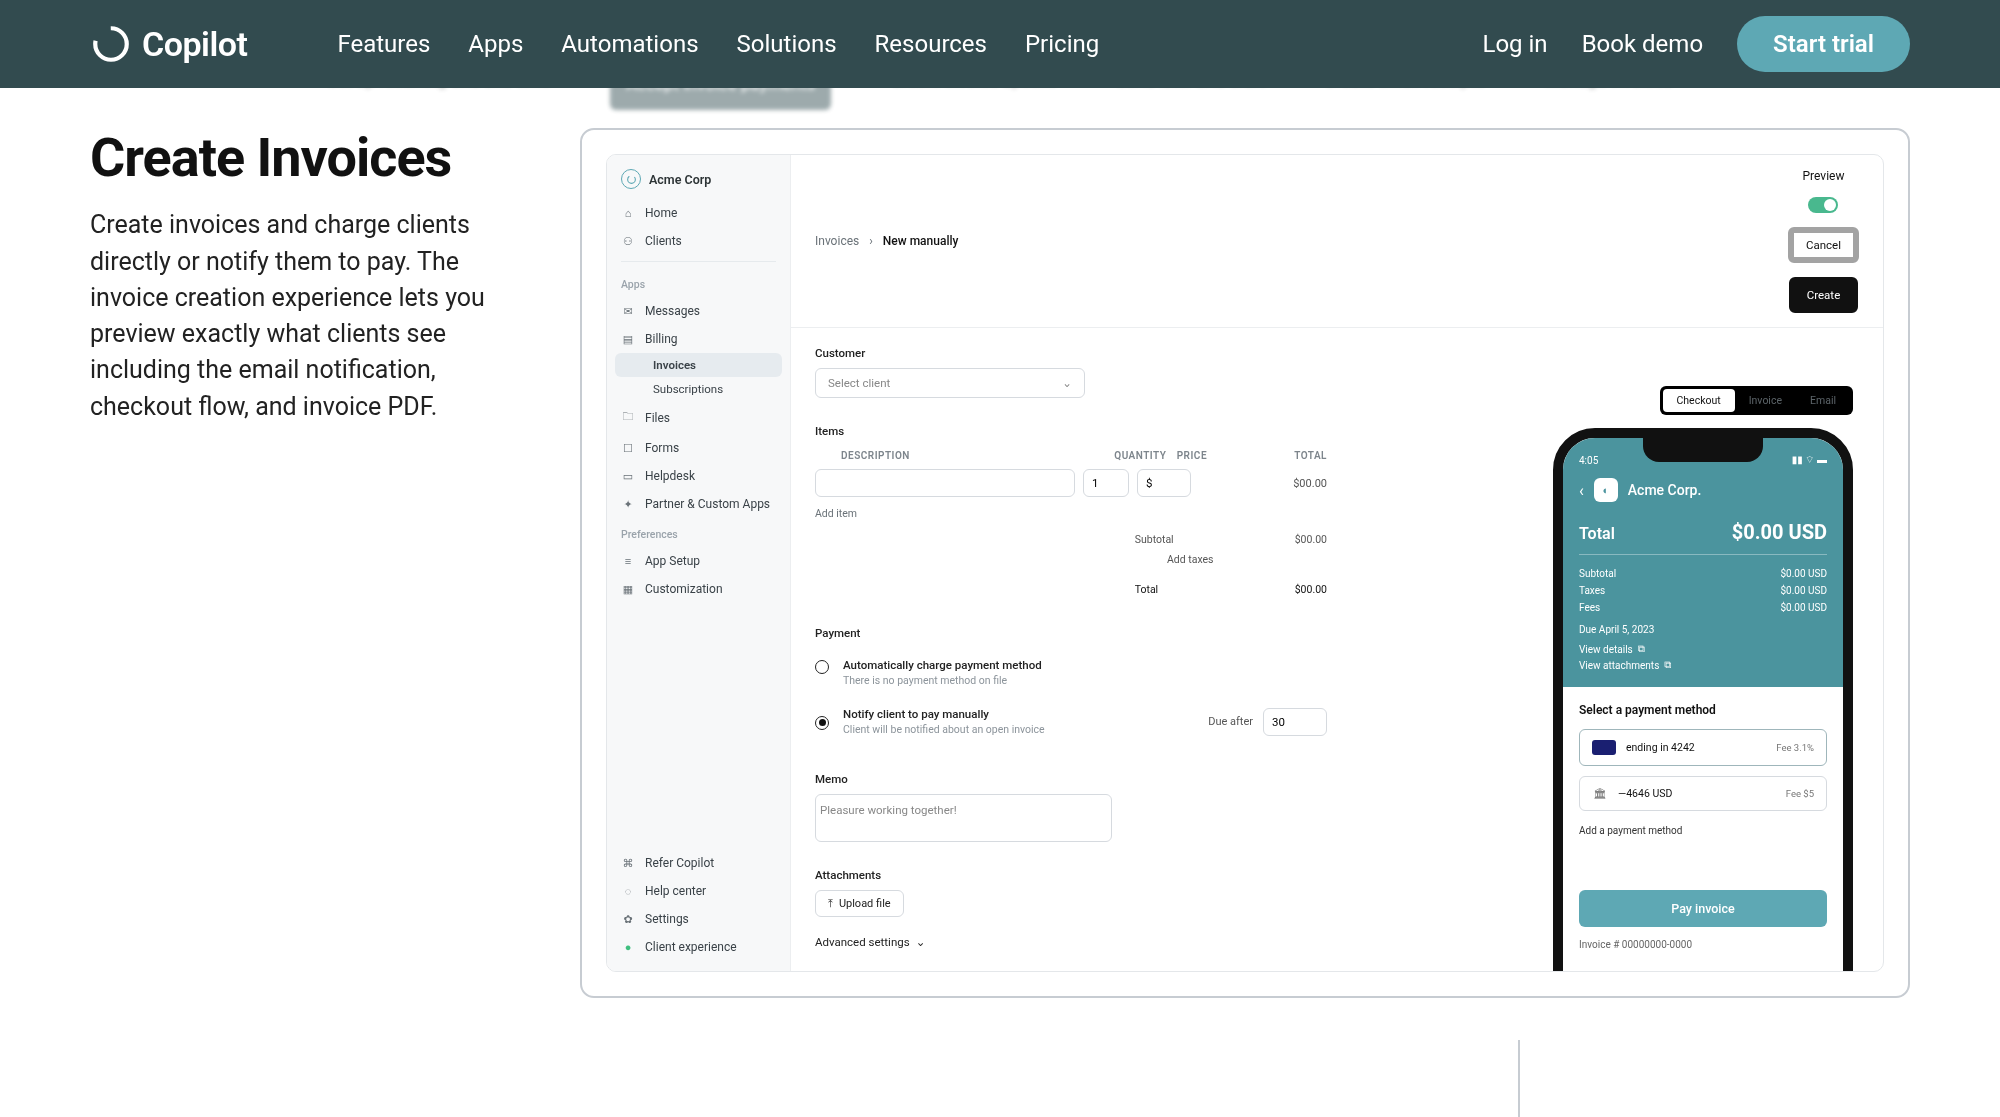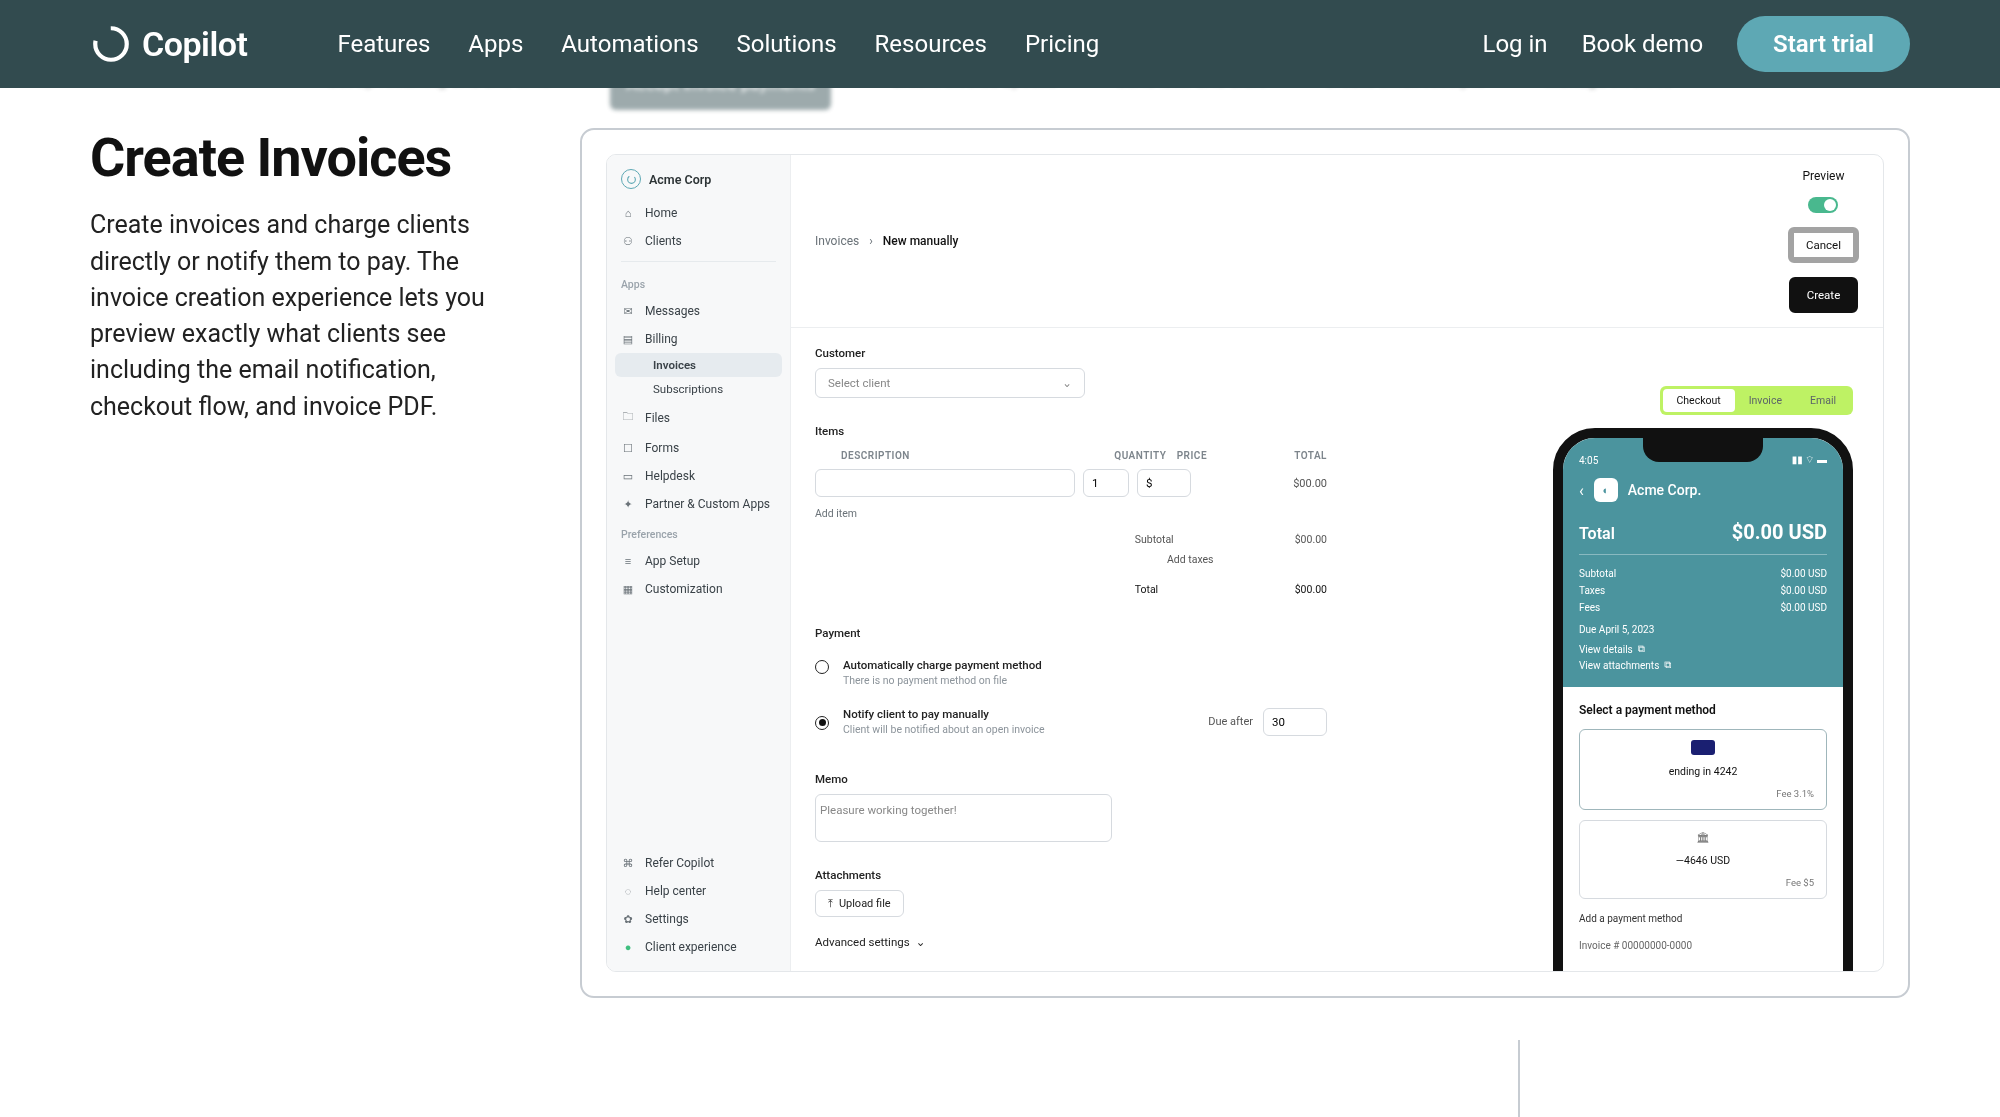--- a/index.html
+++ b/index.html
@@ -73,42 +73,42 @@
   .radio.filled:after { content:""; width:7px; height:7px; background:#111; border-radius:50%;}
   .radio-text .t1 { font-size:11.5px; font-weight:500;}
   .radio-text .t2 { font-size:10.5px; color:#8c949b; margin-top:2px;}
   .due-after { display:flex; align-items:center; gap:10px; font-size:11px; color:#555;}
   .textarea { border:1px solid #d6dadf; border-radius:6px; height:48px; width:297px; padding:8px 4px; font-size:11.5px; color:#888;}
   .upload { display:inline-flex; align-items:center; gap:6px; border:1px solid #d6dadf; border-radius:6px; padding:6px 12px; font-size:11px; cursor:pointer;}
   .adv { font-size:11.5px; color:#222; display:flex; align-items:center; gap:6px; margin-top:18px; cursor:pointer;}
 
   
   .preview-col { flex:1; position:relative;}
-  .pill-row { position:absolute; top:58px; right:30px; display:flex; background:#bef264; border-radius:6px; padding:3px;}
+  .pill-row { position:absolute; top:58px; right:30px; display:flex; background:#000000; border-radius:6px; padding:3px;}
   .pill { font-size:10.5px; padding:5px 14px; border-radius:4px; color:#5c6469; cursor:pointer;}
   .pill.active { background:#fff; color:#111;}
 
   
   .phone { position:absolute; top:100px; right:30px; width:300px; height:620px; border:10px solid #111; border-radius:42px; background:#fff; overflow:hidden;}
   .notch { position:absolute; top:0; left:50%; transform:translateX(-50%); width:120px; height:24px; background:#111; border-radius:0 0 16px 16px; z-index:2;}
   .statusbar { height:30px; background:#4b949e; color:#fff; font-size:10px; display:flex; align-items:flex-end; justify-content:space-between; padding:0 16px 2px;}
   .ph-head { background:#4b949e; color:#fff; padding:10px 16px 16px; }
   .ph-title-row { display:flex; align-items:center; gap:10px;}
   .ph-back { font-size:16px;}
   .ph-logo { width:24px; height:24px; background:#fff; border-radius:6px; display:flex; align-items:center; justify-content:center; color:#4b949e; font-size:11px;}
   .ph-total-row { display:flex; justify-content:space-between; align-items:baseline; margin-top:18px; padding-bottom:10px; border-bottom:1px solid rgba(255,255,255,0.35);}
   .ph-total-row .k{font-size:16px;font-weight:600;} .ph-total-row .v{font-size:20px;font-weight:700;}
   .ph-lines { margin-top:10px; font-size:10px;}
   .ph-lines .l { display:flex; justify-content:space-between; line-height:17px;}
   .ph-due { font-size:10px; margin-top:8px;}
   .ph-links { font-size:10px; margin-top:8px; display:flex; flex-direction:column; gap:4px;}
   .ph-links span { display:flex; align-items:center; gap:5px;}
   .ph-body { padding:16px;}
   .ph-section-title { font-size:12px; font-weight:600; margin-bottom:12px;}
-  .pm { border:1px solid #d6dadf; border-radius:6px; padding:10px 12px; display:flex; align-items:center; gap:10px; font-size:10.5px; margin-bottom:10px;flex-direction:column;}
+  .pm { border:1px solid #d6dadf; border-radius:6px; padding:10px 12px; display:flex; align-items:center; gap:10px; font-size:10.5px; margin-bottom:10px;}
   .pm.sel { border-color:#9fb6bb;}
   .pm .card { width:24px; height:15px; background:#1a1f71; border-radius:3px;}
   .pm .bank { width:16px; color:#666; text-align:center;}
   .pm .fee { margin-left:auto; color:#777; font-size:9.5px;}
   .add-pm { font-size:10px; color:#333; padding:4px 0; cursor:pointer;}
   .pay-btn { background:#5ea8b4; color:#fff; text-align:center; padding:11px 0; border-radius:6px; font-size:12.5px; font-weight:500; margin-top:50px; cursor:pointer;}
   .inv-num { font-size:10px; color:#666; margin-top:12px;}
 
   .stick { position:absolute; right:480px; top:1040px; width:2px; height:80px; background:#c7ccd2;}
 </style>
@@ -379,20 +379,21 @@
                     <span class="card"></span>
                     <span>ending in 4242</span>
                     <span class="fee">Fee 3.1%</span>
                   </div>
                   <div class="pm">
                     <span class="bank">🏛</span>
                     <span>—4646 USD</span>
                     <span class="fee">Fee $5</span>
                   </div>
                   <div class="add-pm">Add a payment method</div>
+                  <div class="pay-btn">Pay invoice</div>
                   <div class="inv-num">Invoice # 00000000-0000</div>
                 </div>
               </div>
             </div>
           </div>
         </div>
       </div>
 
     </div>
   </div>

